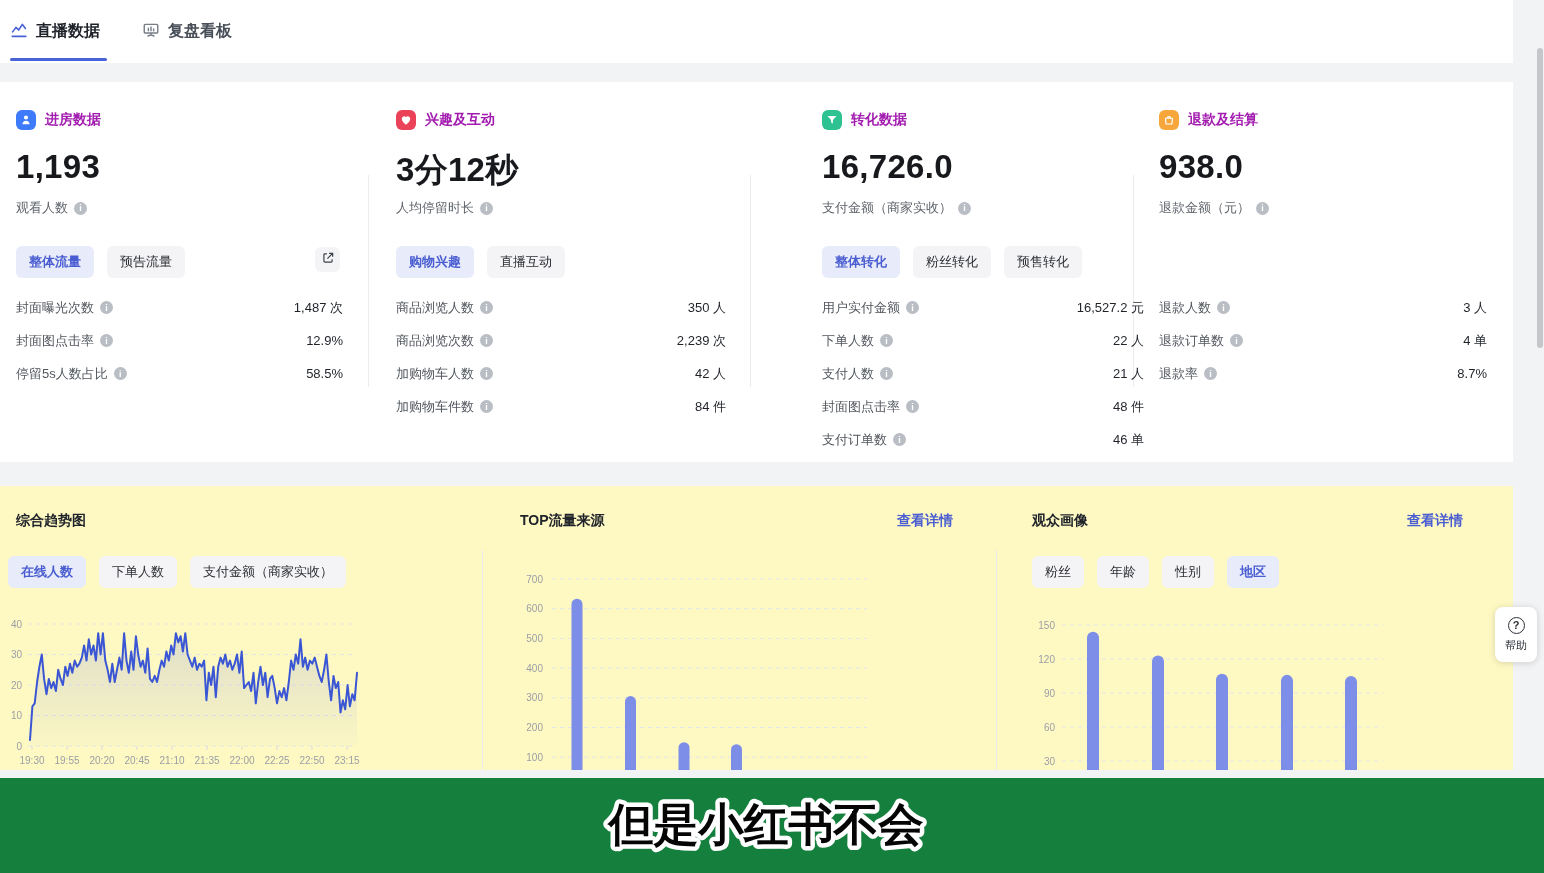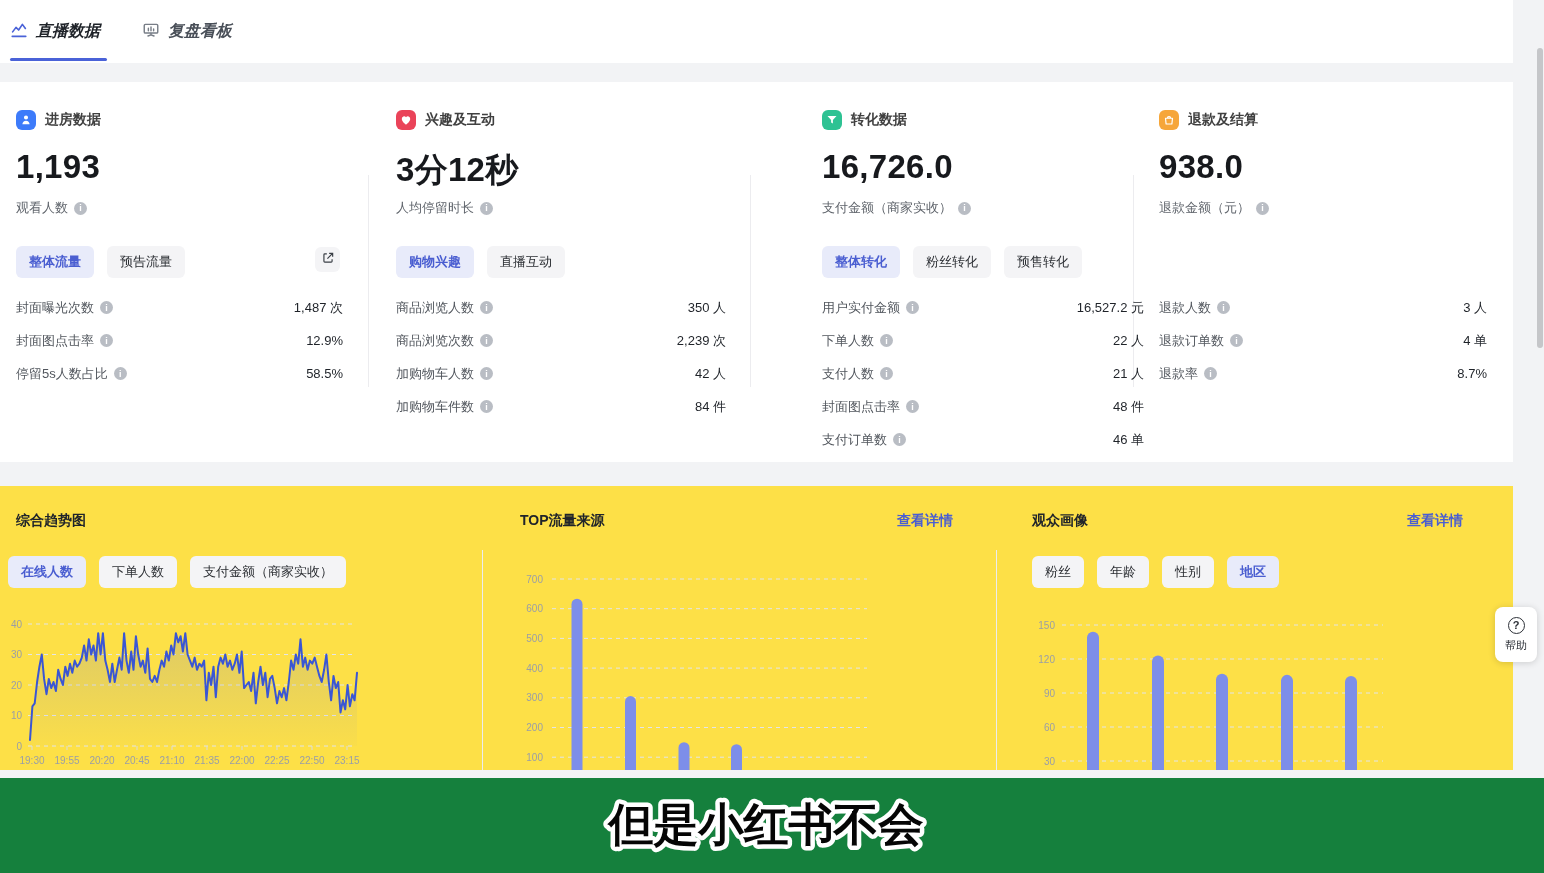--- a/index.html
+++ b/index.html
@@ -4,47 +4,47 @@
 <style>
   * { margin:0; padding:0; box-sizing:border-box; }
   html,body { width:1544px; height:873px; overflow:hidden; }
   body {
     position:relative;
     background:#f2f3f5;
     font-family:"Liberation Sans", sans-serif;
     color:#20242a;
   }
   
-  .topbar { position:absolute; left:0; top:0; width:1513px; height:63px; background:#fff;font-style:italic; }
+  .topbar { position:absolute; left:0; top:0; width:1513px; height:63px; background:#fff; }
   .topbar-inner { display:flex; align-items:center; height:100%; padding-left:10px; gap:42px; }
   .top-tab { display:flex; align-items:center; gap:8px; font-size:16px; cursor:pointer; }
   .top-tab.active { font-weight:700; color:#1f2329; }
   .top-tab.inactive { font-weight:600; color:#494f58; }
   .tab-underline { position:absolute; left:10px; top:58px; width:97px; height:3px; background:#4a62d8; border-radius:2px; }
 
   
   .stats-panel { position:absolute; left:0; top:82px; width:1513px; height:380px; background:#fff; }
   .stat-card { position:absolute; top:0; height:100%; }
-  .card-head { position:absolute; top:28px; left:0; display:flex; align-items:center; gap:9px; font-size:14px; font-weight:700; color:#404040; }
+  .card-head { position:absolute; top:28px; left:0; display:flex; align-items:center; gap:9px; font-size:14px; font-weight:700; color:#a21caf; }
   .card-icon { width:20px; height:20px; border-radius:6px; display:flex; align-items:center; justify-content:center; flex:0 0 auto; }
   .big-num { position:absolute; top:66px; left:0; font-size:33px; font-weight:700; color:#17191d; letter-spacing:.3px; }
   .big-label { position:absolute; top:117px; left:0; display:flex; align-items:center; gap:6px; font-size:13px; color:#5f646b; }
   .chips-row { position:absolute; top:164px; left:0; display:flex; gap:13px; }
   .chip { height:28px; padding:16px 13px; border-radius:6px; display:flex; align-items:center; font-size:13px; background:#f4f4f6; color:#2b2e33; cursor:pointer; white-space:nowrap; }
   .chip.active { background:#e8ebfa; color:#4a5ed1; font-weight:700; }
   .ext-btn { position:absolute; top:165px; right:3px; width:25px; height:25px; border-radius:6px; background:#f4f4f6; display:flex; align-items:center; justify-content:center; cursor:pointer; }
   .rows-box { position:absolute; top:209px; left:0; right:0; }
   .metric-row { height:33px; display:flex; align-items:center; justify-content:space-between; }
   .metric-label { display:flex; align-items:center; gap:6px; font-size:13px; color:#51565d; }
   .metric-value { font-size:13px; color:#1f2329; }
   .info-i { width:13px; height:13px; border-radius:50%; background:#b9bdc4; color:#fff; font-size:9px; font-weight:700; display:inline-flex; align-items:center; justify-content:center; font-style:normal; flex:0 0 auto; }
   .stat-divider { position:absolute; top:93px; width:1px; height:212px; background:#ececef; }
 
   
-  .bottom-panel { position:absolute; left:0; top:486px; width:1513px; height:284px; background:#fde047; overflow:hidden; }
+  .bottom-panel { position:absolute; left:0; top:486px; width:1513px; height:284px; background:#fef9c3; overflow:hidden; }
   .section-title { position:absolute; font-size:14px; font-weight:700; color:#20242a; }
   .detail-link { position:absolute; font-size:14px; font-weight:600; color:#4a5ed1; cursor:pointer; }
   .bp-chips { position:absolute; display:flex; gap:13px; }
   .bp-divider { position:absolute; top:64px; width:1px; height:220px; background:#ececef; }
   .chart-svg { position:absolute; }
   svg text { font-family:"Liberation Sans", sans-serif; }
 
   
   .help-btn { position:absolute; left:1495px; top:607px; width:42px; height:55px; background:#fff; border-radius:8px;
     box-shadow:0 1px 7px rgba(0,0,0,.16); display:flex; flex-direction:column; align-items:center; justify-content:center; gap:4px; cursor:pointer; z-index:5; }

